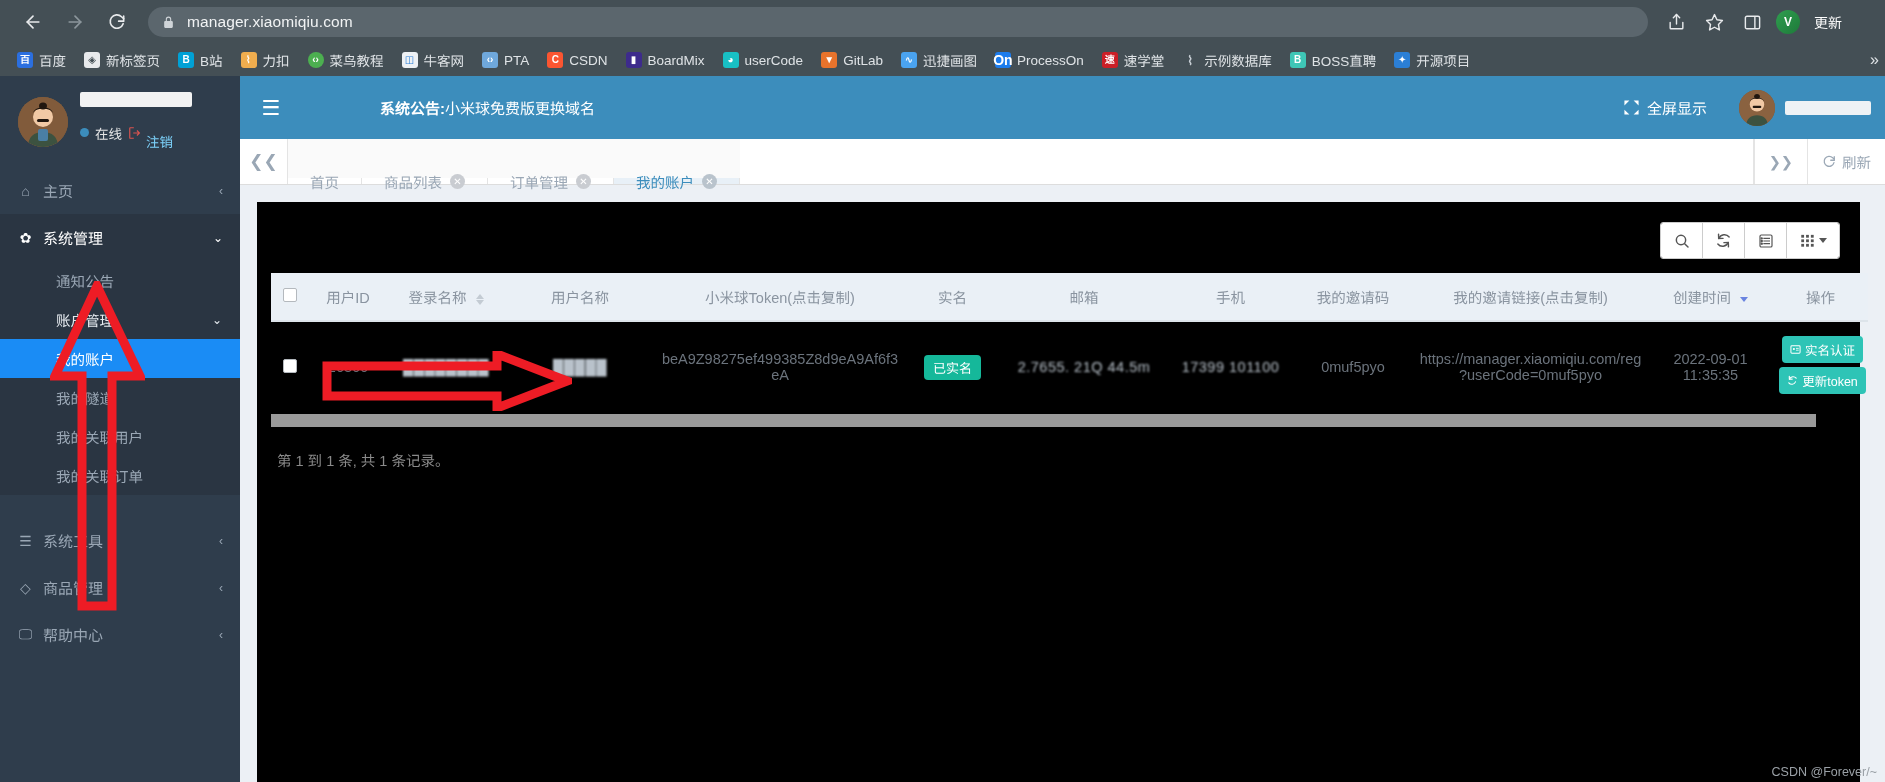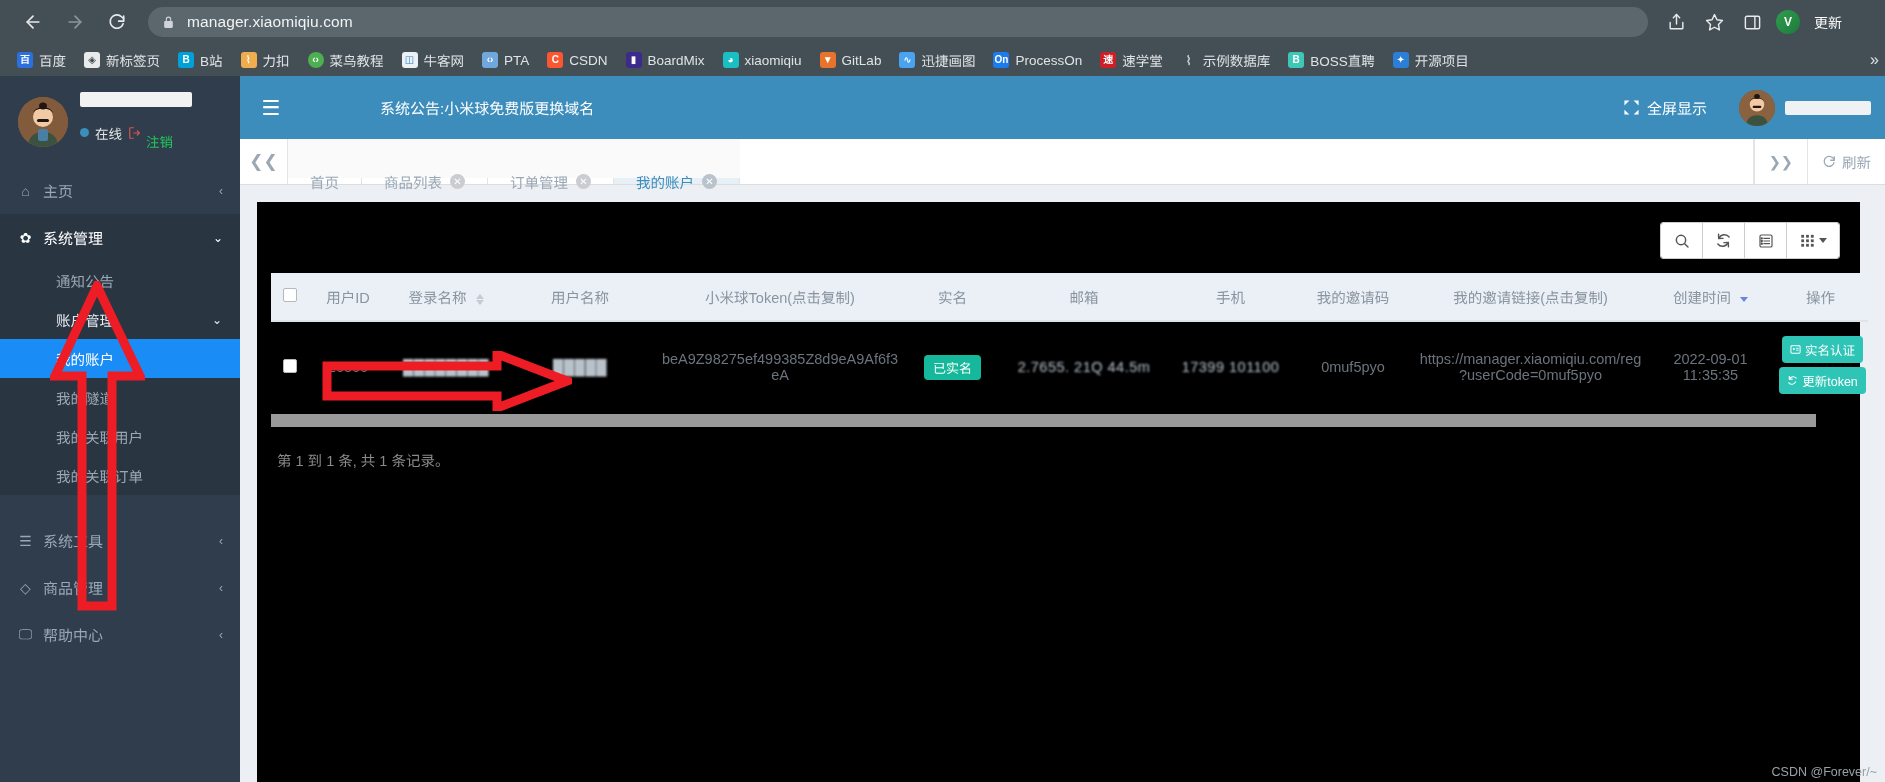--- a/index.html
+++ b/index.html
@@ -83,21 +83,21 @@
     background: #7c5a3a; position: relative;
   }
   .user-meta { display: flex; flex-direction: column; gap: 7px; min-width: 0; }
   .user-name-redacted {
     width: 112px; height: 15px; background: #f2f2f2; border-radius: 2px;
   }
   .user-status { display: flex; align-items: center; gap: 6px; font-size: 13.5px; }
   .dot-online { width: 9px; height: 9px; border-radius: 50%; background: #3c8dbc; display:inline-block; }
   .status-text { color: #e5e5e5; }
   .logout { color: #d9534f; display: flex; align-items: center; gap: 4px; font-size: 13.5px; }
-  .logout .lbl { color: #22c55e; margin-top: 17px; }
+  .logout .lbl { color: #7dd3fc; margin-top: 17px; }
 
   .menu { flex: 1 1 auto; overflow: hidden; }
   .menu-item {
     display: flex; align-items: center; height: 47px; padding: 0 17px;
     color: #9aa7b5; font-size: 15px; gap: 9px; position: relative;
   }
   .menu-item .chev { margin-left: auto; font-size: 12px; color: #9aa7b5; }
   .menu-item.active-parent { background: #2a3542; color: #fff; }
   .menu-item.active-parent .chev, .menu-item.active-parent .mi-icon { color: #fff; }
   .mi-icon { width: 17px; display: inline-flex; justify-content: center; font-size: 14px; }
@@ -116,21 +116,21 @@
 
   .topbar {
     height: 63px; background: #3c8dbc; display: flex; align-items: center; flex: none;
     padding-left: 0; color: #fff;
   }
   .hamburger {
     width: 62px; height: 63px; display: flex; align-items: center; justify-content: center;
     font-size: 21px; color: #fff;
   }
   .notice { font-size: 15px; margin-left: 78px; white-space: nowrap; }
-  .notice b { font-weight: normal; }
+  .notice b { font-weight: bold; }
   .notice span { font-weight: normal; }
   .topbar-right { margin-left: auto; display: flex; align-items: center; gap: 0; padding-right: 0; }
   .fullscreen {
     display: flex; align-items: center; gap: 7px; font-size: 15px; color: #fff; padding: 0 22px;
   }
   .topbar-user { display: flex; align-items: center; gap: 10px; padding: 0 14px 0 10px; }
   .topbar-avatar {
     width: 36px; height: 36px; border-radius: 50%; overflow: hidden; flex: none; background: #7c5a3a;
   }
   .topbar-name-redacted { width: 86px; height: 14px; background: #eef2f5; border-radius: 2px; }
@@ -308,32 +308,32 @@
     <div class="bm">
         <span class="bm-ico" style="background:#fc5531">C</span>
         <span>CSDN</span>
       </div>
     <div class="bm">
         <span class="bm-ico" style="background:#3d2b8c">▮</span>
         <span>BoardMix</span>
       </div>
     <div class="bm">
         <span class="bm-ico" style="background:#18c0c4">◕</span>
-        <span>xiaomiqiu</span>
+        <span>userCode</span>
       </div>
     <div class="bm">
         <span class="bm-ico" style="background:#e8732c">▼</span>
         <span>GitLab</span>
       </div>
     <div class="bm">
         <span class="bm-ico" style="background:#4aa3f0">∿</span>
         <span>迅捷画图</span>
       </div>
     <div class="bm">
-        <span class="bm-ico" style="background:#1c7ced;font-size:10px">On</span>
+        <span class="bm-ico" style="background:#1c7ced;font-size:14px">On</span>
         <span>ProcessOn</span>
       </div>
     <div class="bm">
         <span class="bm-ico" style="background:#cc1f27">速</span>
         <span>速学堂</span>
       </div>
     <div class="bm">
         <span class="bm-ico" style="background:transparent;color:#c7ced4;font-size:13px">⌇</span>
         <span>示例数据库</span>
       </div>

